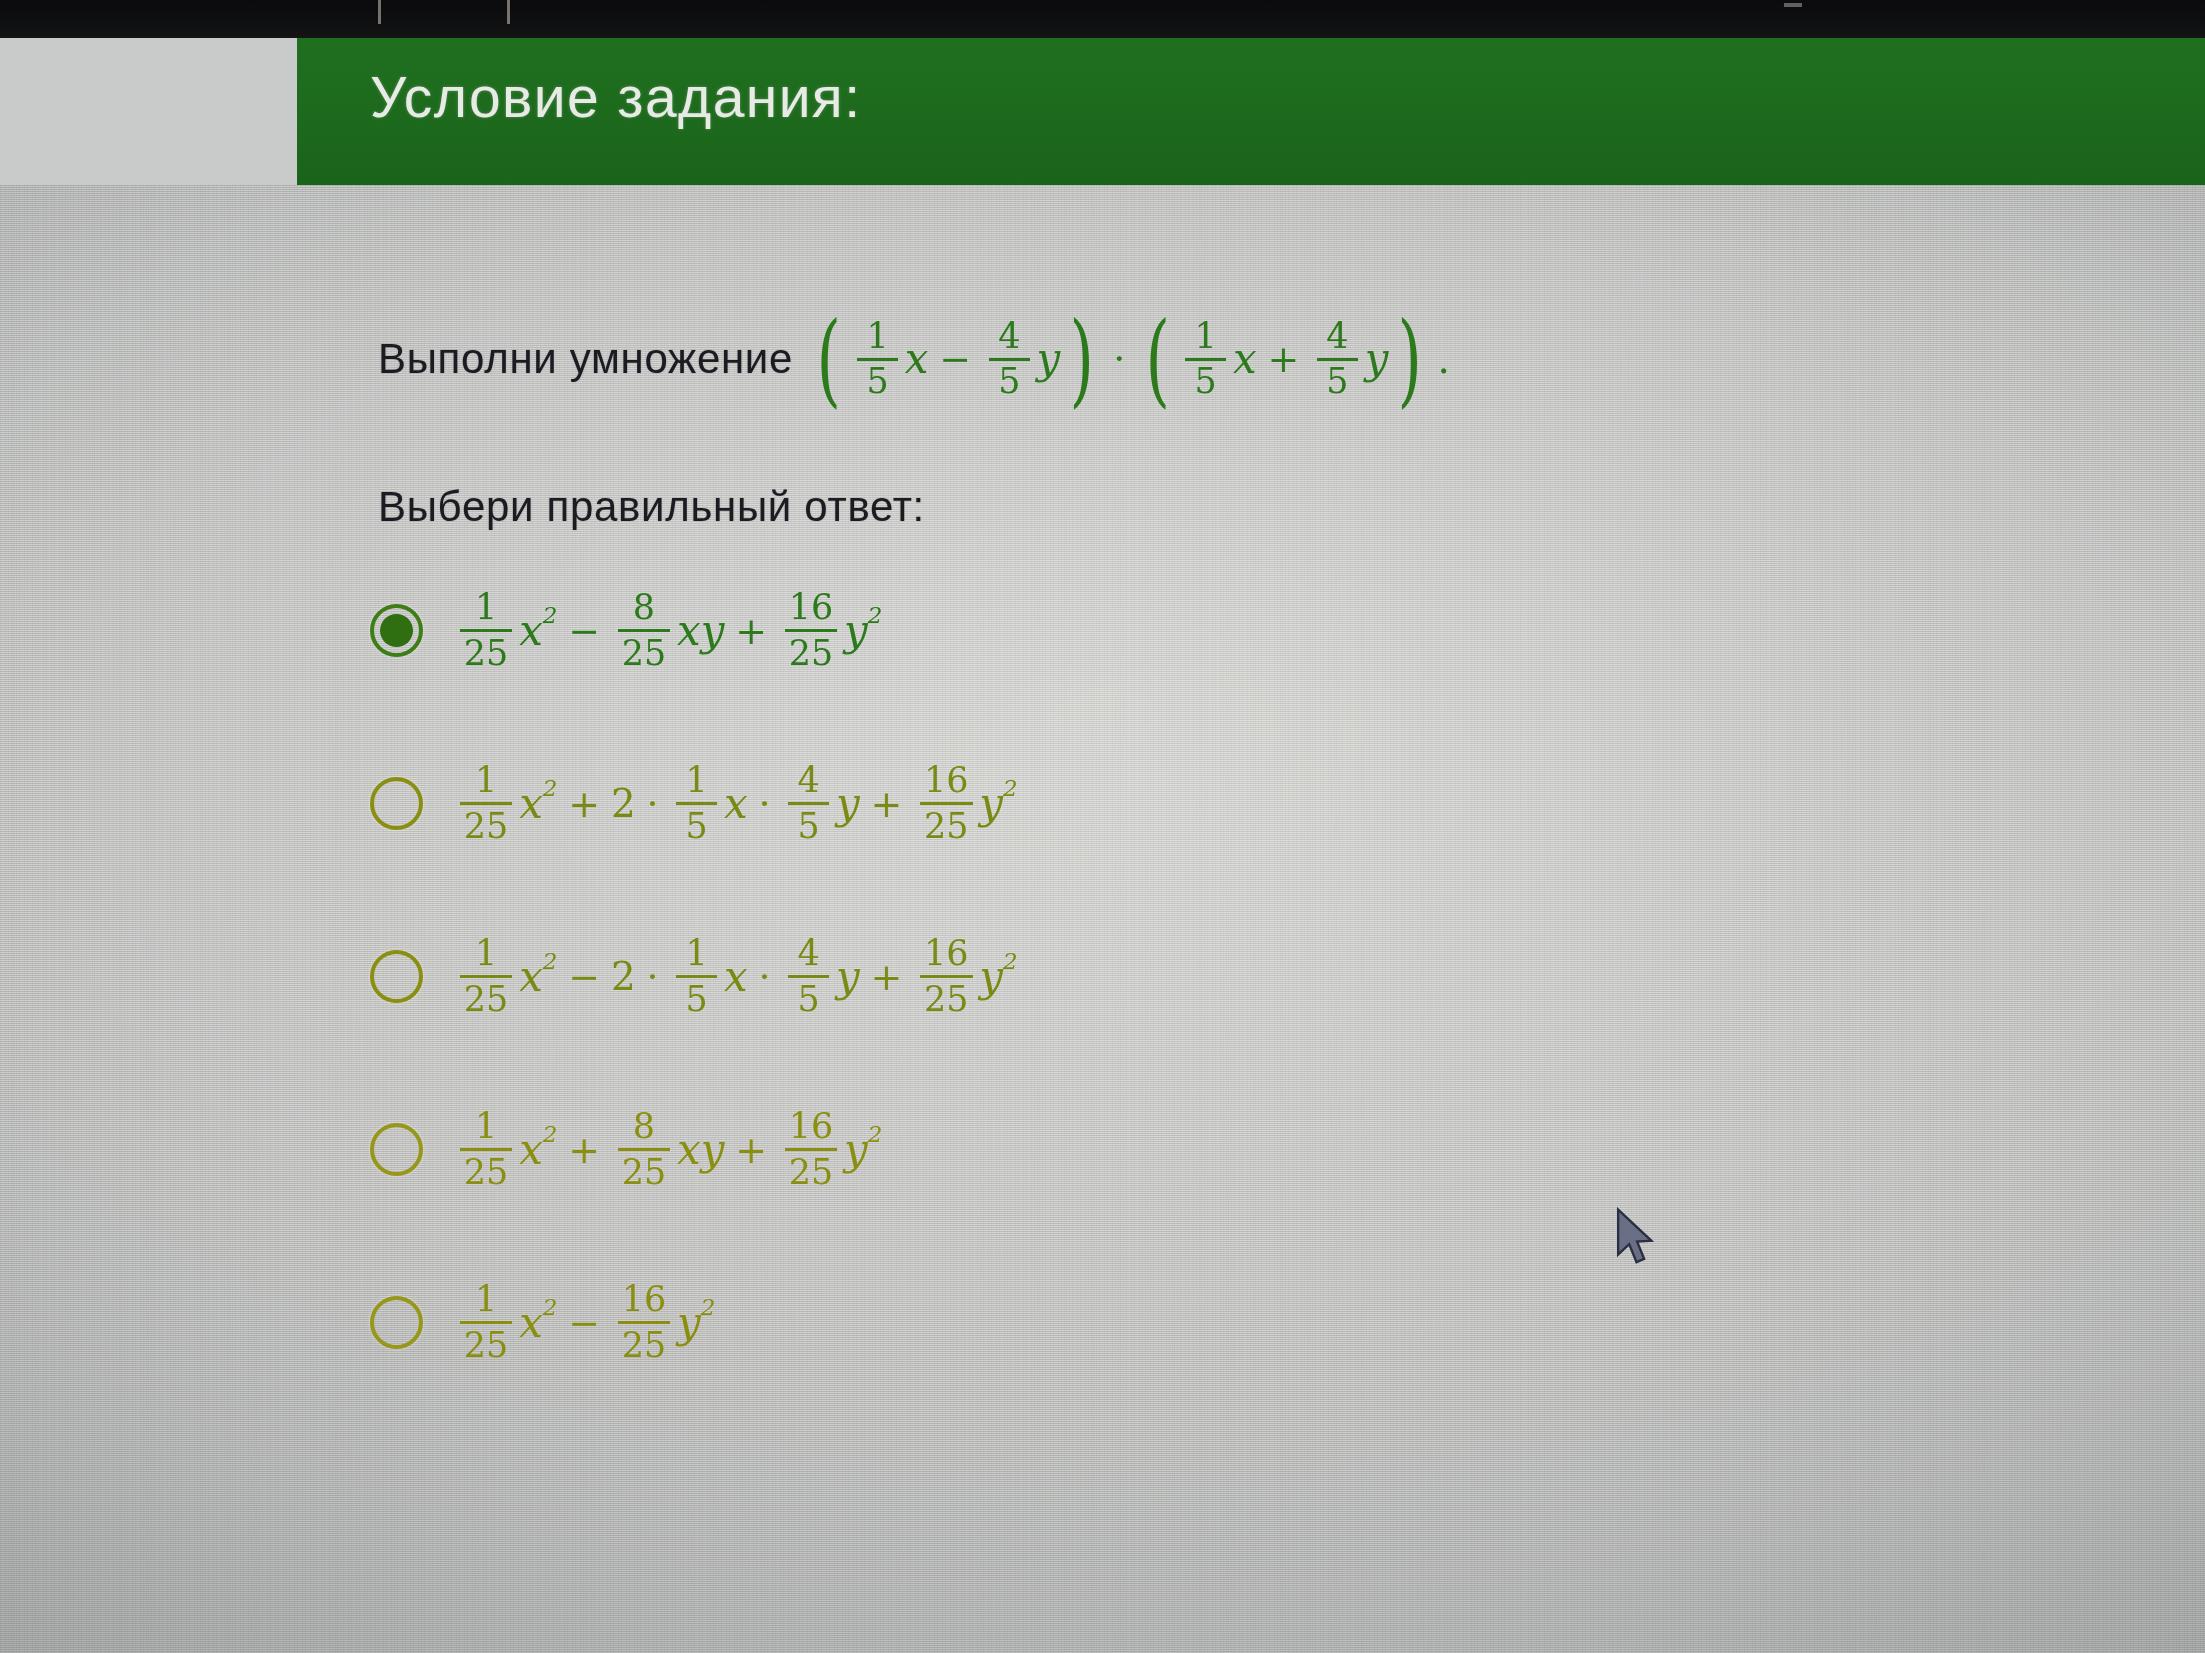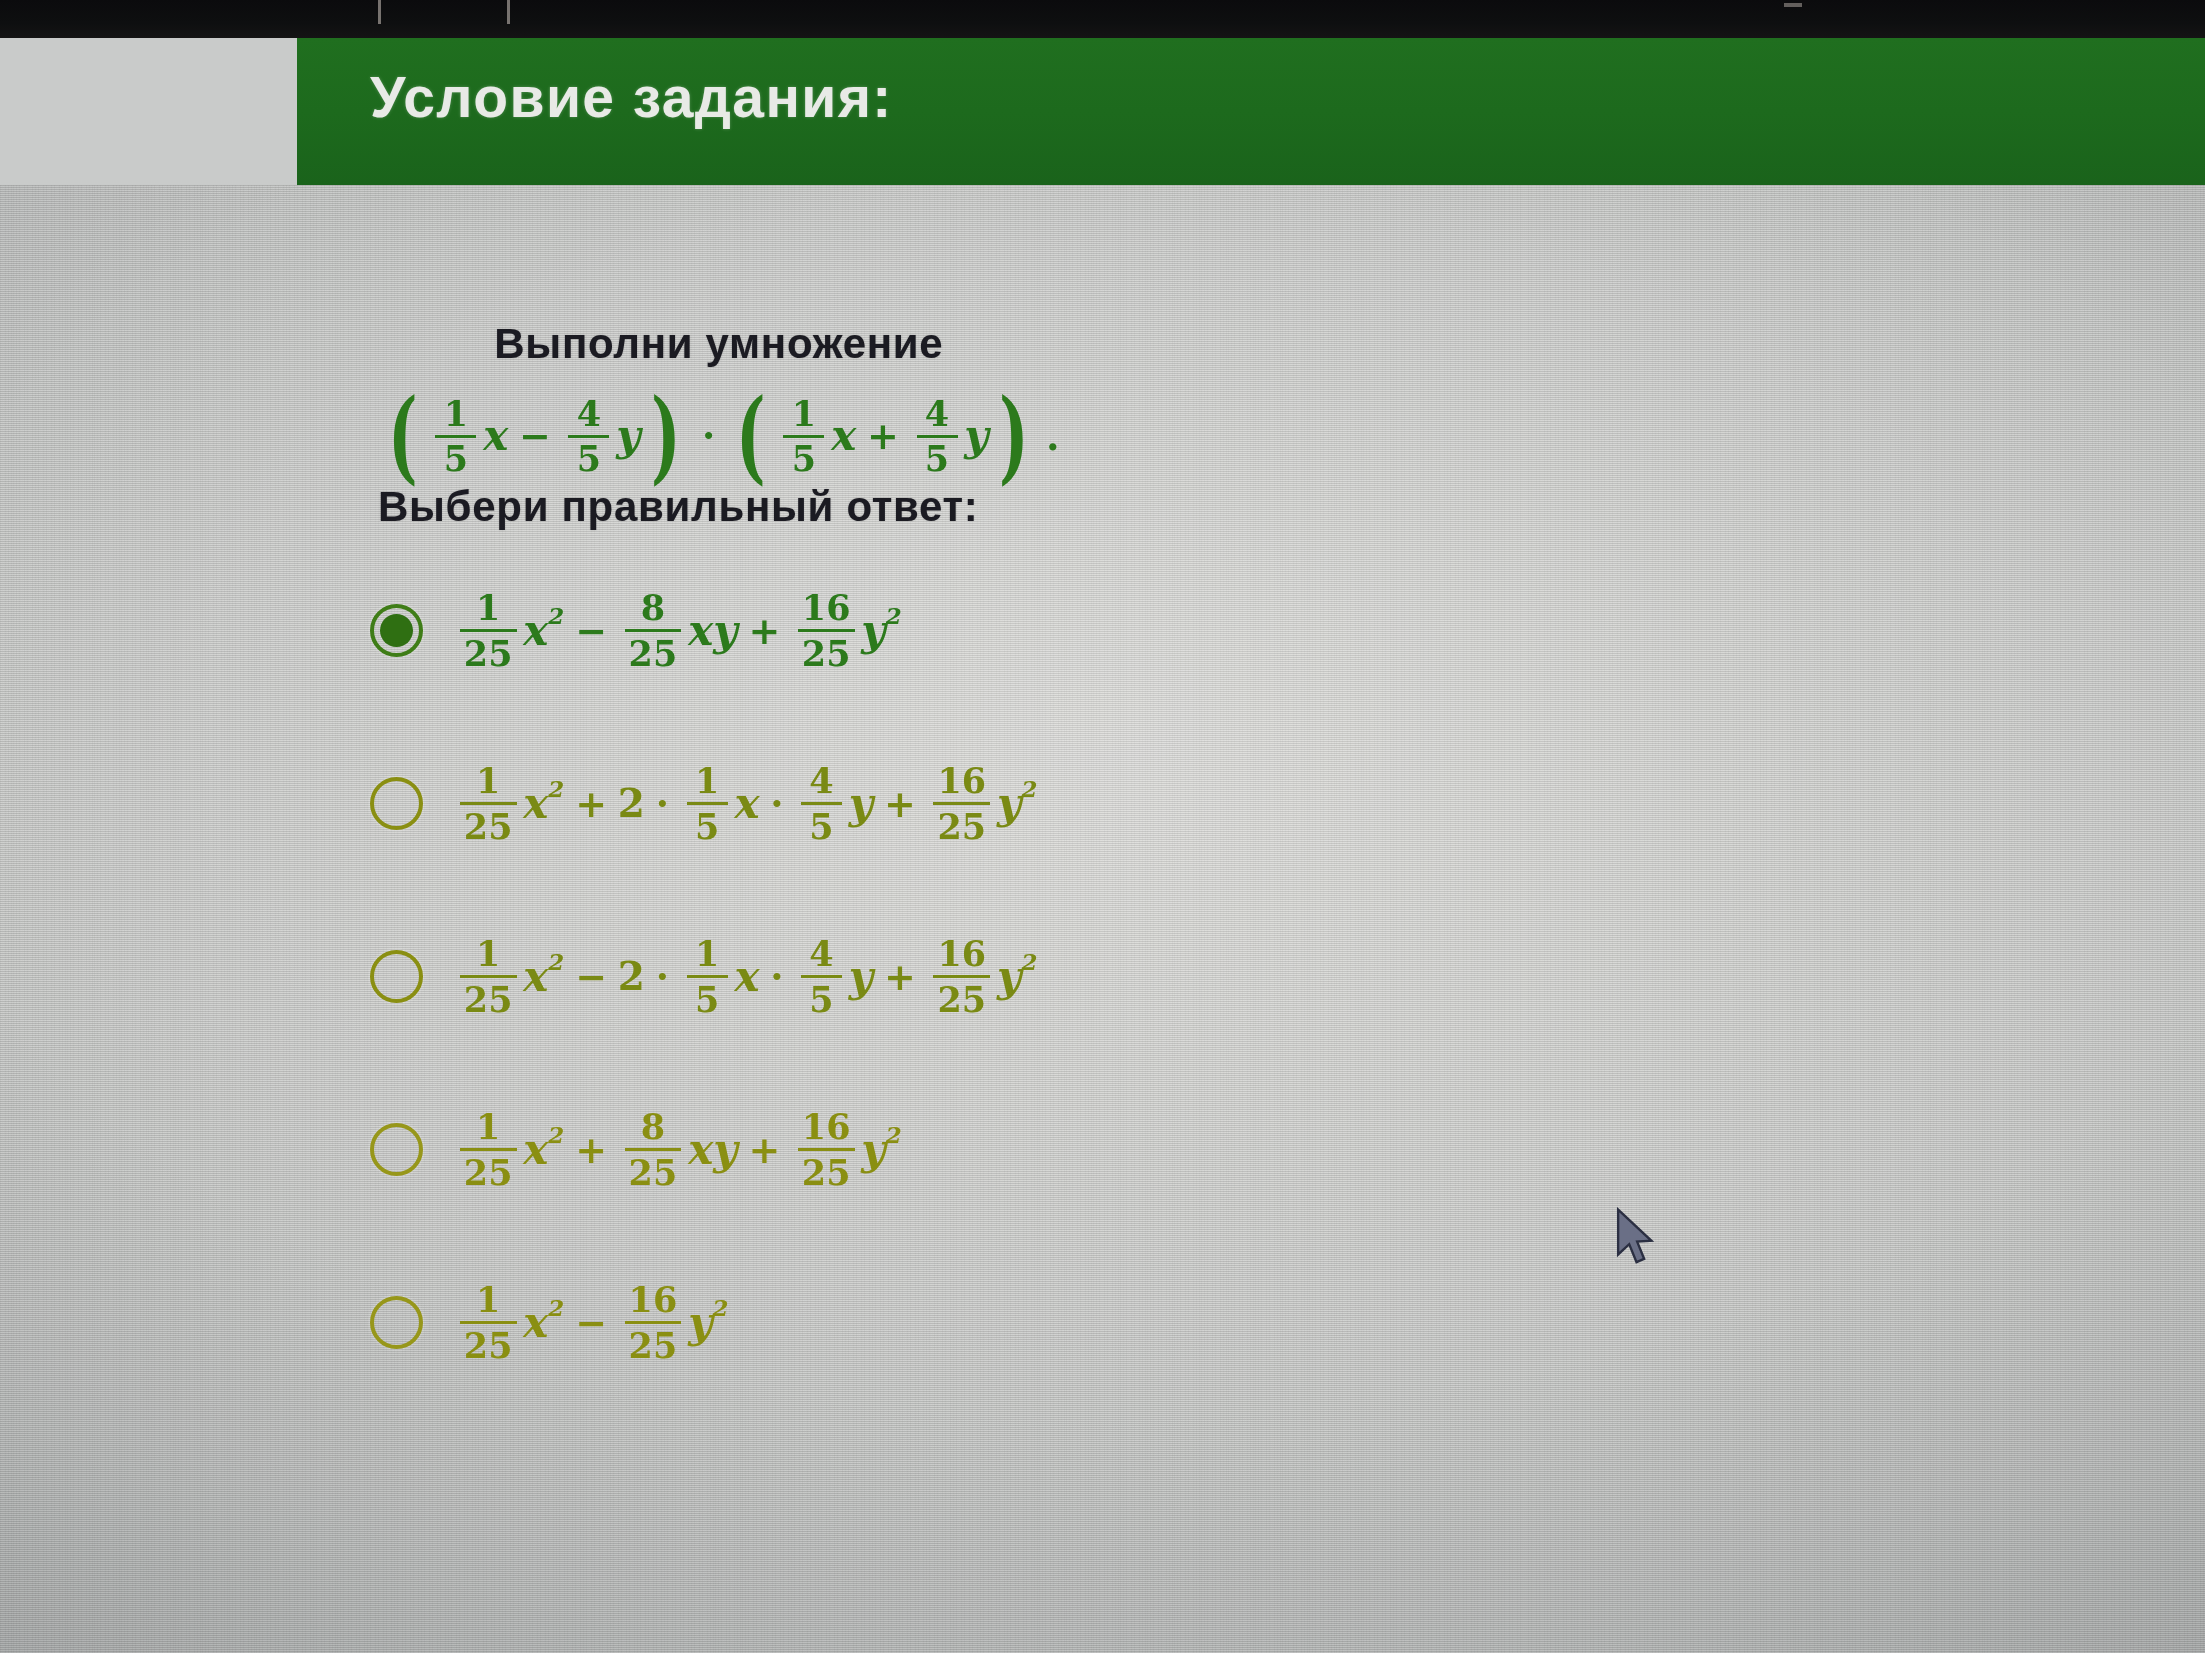--- a/index.html
+++ b/index.html
@@ -12,21 +12,20 @@
     background:linear-gradient(180deg,#0b0b0d 0%,#0e0f10 60%,#141414 100%);z-index:40;}
   .bezel-speck{position:absolute;width:3.4px;height:24px;background:#cfc7c0;opacity:.55;top:0;}
   .bezel-speck.b2{left:378px;}
   .bezel-speck.b3{left:507px;}
   .bezel-dot{position:absolute;left:1784px;top:2.7px;width:17.6px;height:4.7px;background:#b9b2ac;opacity:.5;}
 
   
   .page{position:absolute;left:0;top:38px;width:2205px;height:1616px;overflow:hidden;
     background:
       radial-gradient(115% 85% at 52% 46%, #d9d9d6 0%, #cfd0ce 38%, #c3c5c4 64%, #b6b9b9 85%, #a9adaf 100%);
-    font-weight: bold;
   }
   
   .moire{position:absolute;inset:0;pointer-events:none;z-index:5;
     background-image:repeating-linear-gradient(0deg, rgba(0,0,0,.115) 0px, rgba(0,0,0,.115) 0.7px, rgba(255,255,255,.05) 0.7px, rgba(255,255,255,.05) 2px);}
   .moire2{position:absolute;inset:0;pointer-events:none;z-index:6;opacity:.35;
     background-image:repeating-linear-gradient(90deg, rgba(0,0,0,.08) 0px, rgba(0,0,0,.08) 0.7px, rgba(255,255,255,.04) 0.7px, rgba(255,255,255,.04) 2.7px);}
   .vignette{position:absolute;inset:0;pointer-events:none;z-index:7;
     background:radial-gradient(120% 95% at 50% 42%, rgba(255,255,255,.16) 0%, rgba(255,255,255,0) 45%, rgba(0,0,0,.10) 80%, rgba(0,0,0,.22) 100%);}
 
   
@@ -35,21 +34,21 @@
   
   .header-bar{position:absolute;left:297px;top:0;width:1908px;height:147px;
     background:linear-gradient(180deg,#206f1f 0%,#1d6a1d 50%,#1a631b 100%);z-index:9;}
   .header-title{position:absolute;left:370px;top:26px;z-index:12;
     color:#e8eae6;font-size:57px;letter-spacing:1.4px;font-family:"Liberation Sans",sans-serif;
     text-shadow:0 0 3.4px rgba(255,255,255,.25);}
 
   
   .content{position:absolute;left:0;top:147px;width:2205px;height:1469px;z-index:10;}
 
-  .q-line{position:absolute;left:378px;top:135px;display:flex;align-items:center;gap:29px;flex-direction:column;}
+  .q-line{position:absolute;left:378px;top:135px;display:flex;align-items:center;gap:15px;}
   .q-text{font-size:42px;color:#1b1b22;letter-spacing:0.7px;white-space:nowrap;
     text-shadow:0 0 2px rgba(0,0,0,.18);}
   .choose-text{position:absolute;left:378px;top:270px;font-size:42px;color:#1b1b22;letter-spacing:0.7px;
     text-shadow:0 0 2px rgba(0,0,0,.18);margin-top:28px;}
 
   
   .math{font-family:"DejaVu Serif","Liberation Serif",serif;color:#2e7d1e;
     display:inline-flex;align-items:center;line-height:1;}
   .math.dark{color:#2c7a1c;}
   .math.olive{color:#7a8a14;}

